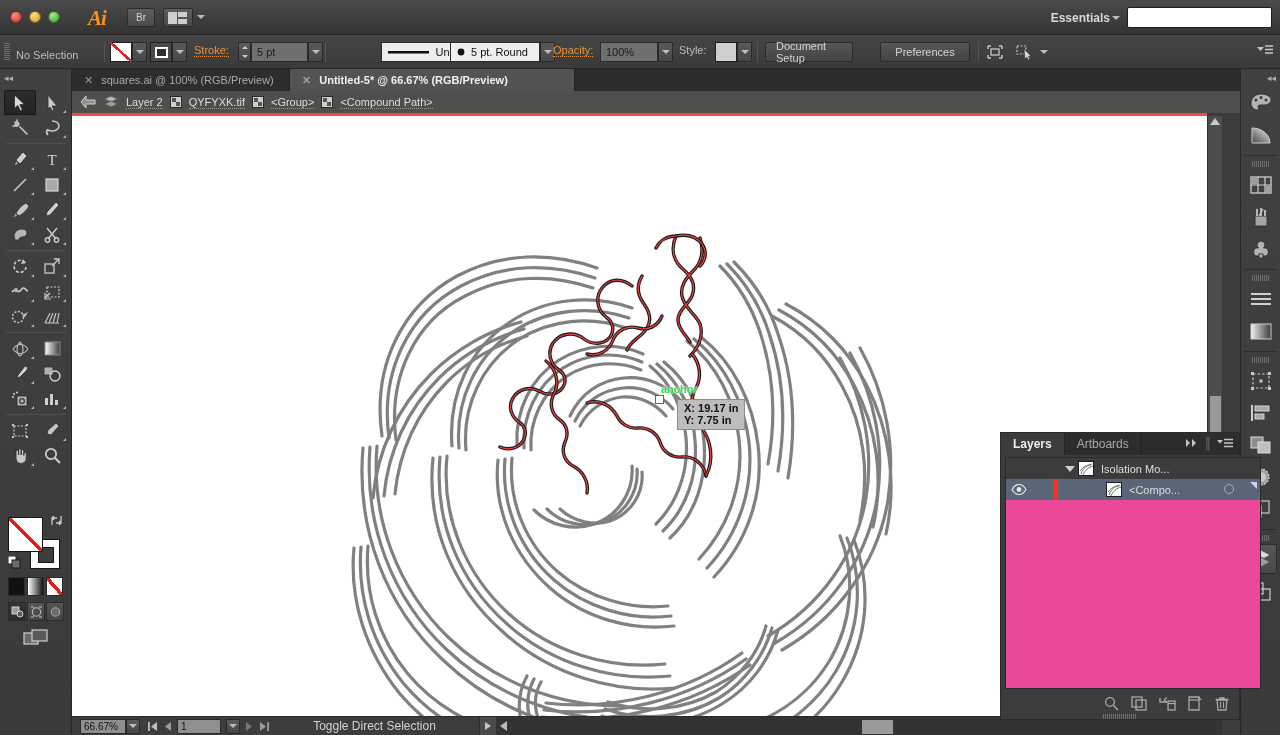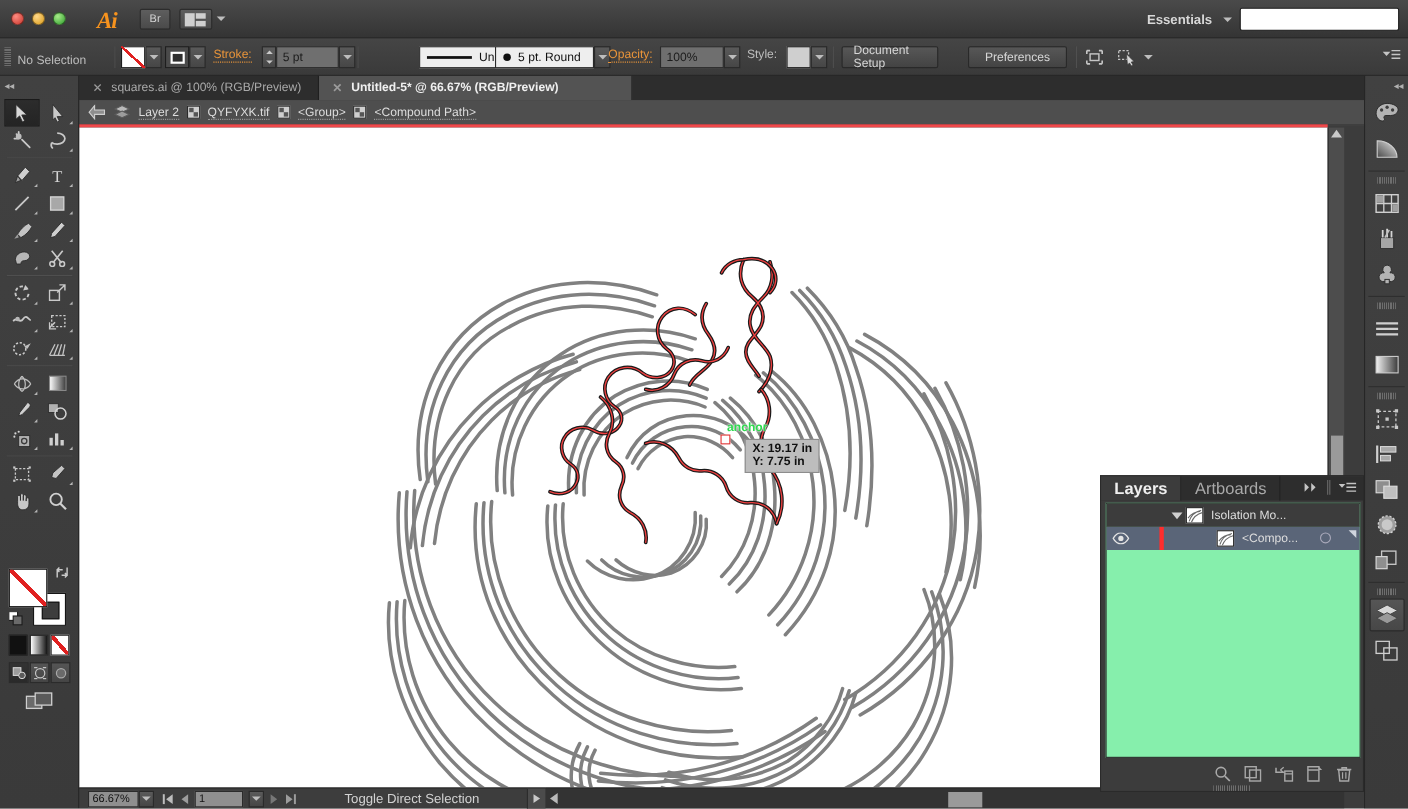--- a/index.html
+++ b/index.html
@@ -40,21 +40,21 @@
   .arrange-btn .g1{ position:absolute; left:4px; top:3px; width:9px; height:12px; background:#cfcfcf; }
   .arrange-btn .g2{ position:absolute; left:14px; top:3px; width:9px; height:5px; background:#cfcfcf; }
   .arrange-btn .g3{ position:absolute; left:14px; top:10px; width:9px; height:5px; background:#cfcfcf; }
   .caret{
     width:0;height:0;border-left:4px solid transparent;border-right:4px solid transparent;
     border-top:4px solid #bdbdbd;
   }
   .arrange-caret{ position:absolute; left:197px; top:15px; }
   .workspace{
     position:absolute; right:160px; top:9px; height:18px;
-    color:#d8d8d8; font-size:12px; font-weight:bold; display:flex; align-items:center; gap:10px;
+    color:#d8d8d8; font-size:12px; font-weight:bold; display:flex; align-items:center; gap:2px;
   }
   .search-field{
     position:absolute; right:8px; top:7px; width:145px; height:21px;
     background:#fff; border:1px solid #1d1d1d; border-radius:2px;
   }
 
   
   .controlbar{
     position:absolute; left:0; top:35px; width:1280px; height:34px;
     background:linear-gradient(#454545,#3a3a3a); border-bottom:1px solid #262626;
@@ -270,26 +270,26 @@
   }
   .dock-ico.active{ background:linear-gradient(#565656,#474747); border:1px solid #2b2b2b; }
 
   
   .layers{
     position:absolute; left:1000px; top:432px; width:240px; height:288px;
     background:#3c3c3c; border:1px solid #2a2a2a;
   }
   .lp-tabs{ height:22px; background:#2d2d2d; display:flex; align-items:center; position:relative; }
   .lp-tab{
-    height:22px; padding:0 12px; display:flex; align-items:center; font-size:15px;
+    height:22px; padding:0 12px; display:flex; align-items:center; font-size:12px;
     color:#a9a9a9; border-right:1px solid #222;
   }
   .lp-tab.active{ background:#3c3c3c; color:#f0f0f0; font-weight:bold; }
   .lp-dd{ position:absolute; right:6px; top:4px; display:flex; align-items:center; gap:5px; }
-  .lp-body{ position:absolute; left:4px; top:24px; width:232px; height:232px; background:#86efac;
+  .lp-body{ position:absolute; left:4px; top:24px; width:256px; height:232px; background:#ec4899;
             border:1px solid #2a2a2a; }
   .lrow{ height:21px; display:flex; align-items:center; position:relative; font-size:11px; color:#ddd; }
   .lrow.group{ background:#3c3c3c; }
   .lrow.selected{ background:#5a6578; }
   .lrow .c-eye{ width:26px; display:flex; align-items:center; justify-content:center; }
   .lrow .c-lock{ width:22px; }
   .lrow .c-color{ width:8px; height:100%; }
   .disc-tri{
     width:0;height:0;border-left:5px solid transparent;border-right:5px solid transparent;
     border-top:6px solid #cfcfcf;

